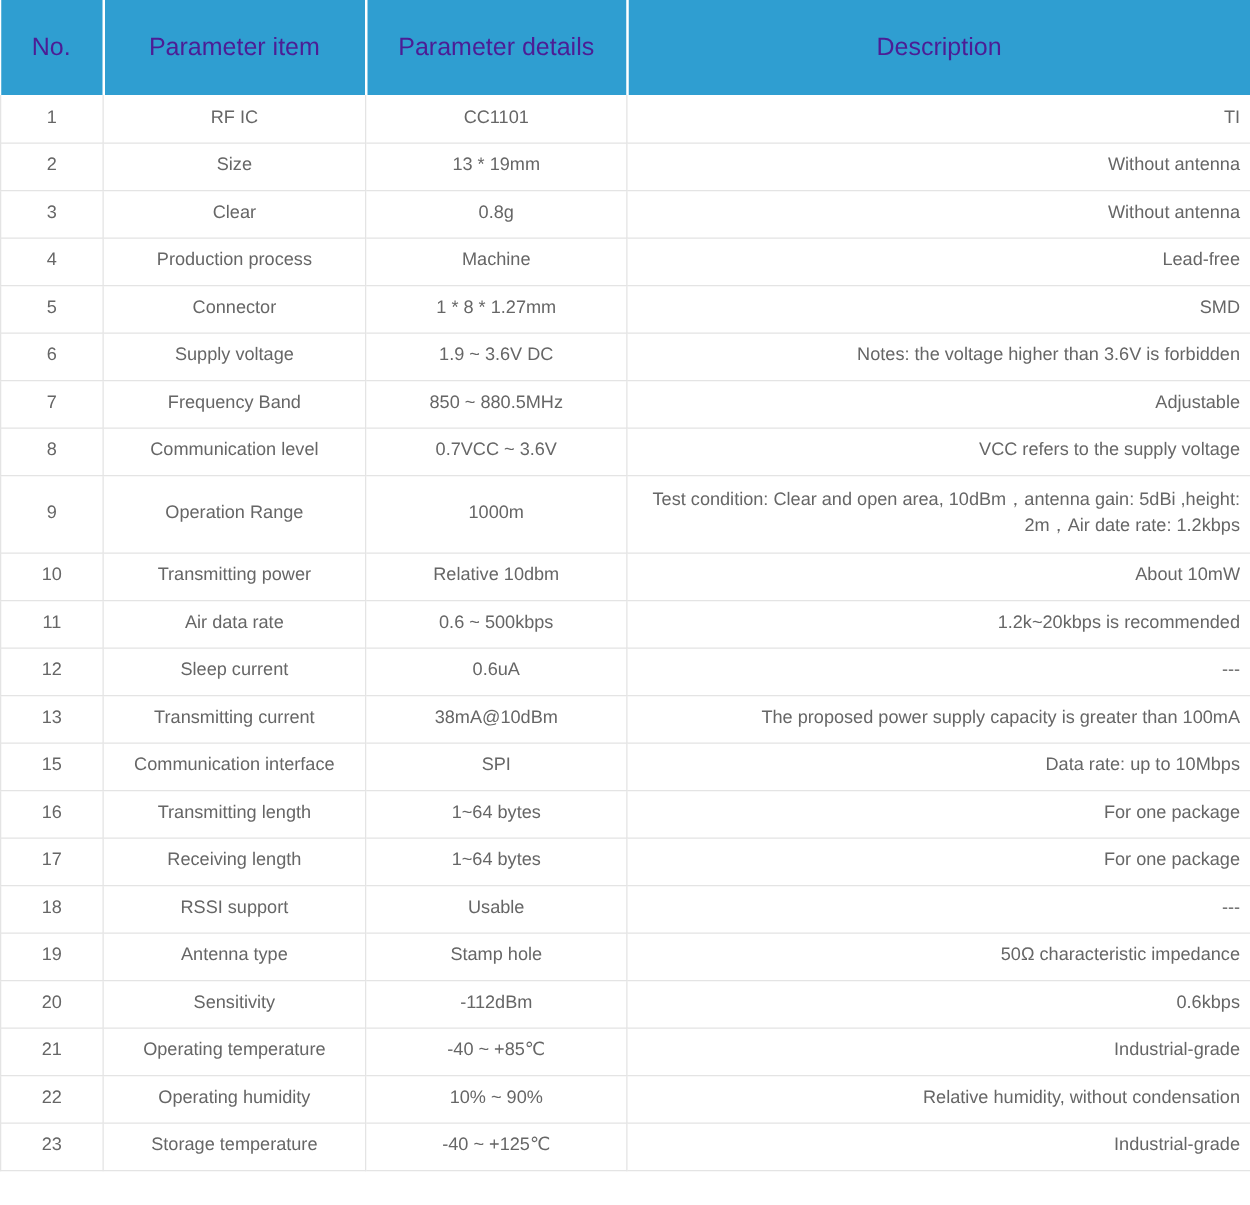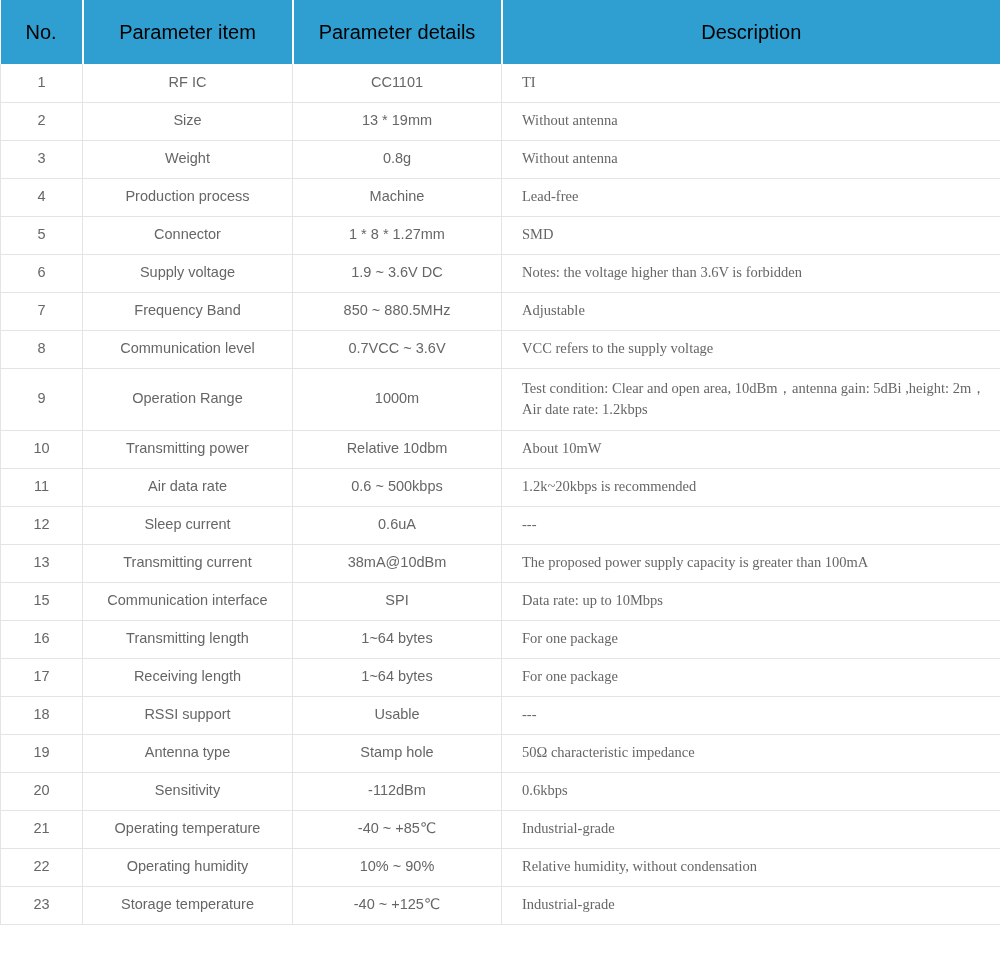--- a/index.html
+++ b/index.html
@@ -25,24 +25,24 @@
 
   
   col.c-no      { width: 82px;  }
   col.c-item    { width: 210px; }
   col.c-detail  { width: 209px; }
   col.c-desc    { width: 499px; }
 
   
   thead th {
     background: #2f9ed1;
-    color: #000000;
+    color: #4c1d95;
     font-weight: normal;
     font-size: 20px;
-    height: 64px;
+    height: 76px;
     line-height: 1.1;
     text-align: center;
     vertical-align: middle;
     padding: 0 6px;
     border-right: 2px solid #ffffff;
     border-bottom: 0;
     box-sizing: border-box;
   }
   thead th.last-head {
     border-right: 1px solid #e4e4e4;
@@ -73,24 +73,23 @@
     padding: 0 6px;
     margin-left: 36px;
   }
   tbody td.col-detail {
     text-align: center;
     vertical-align: middle;
     padding: 0 6px;
     margin-top: 19px;
   }
   tbody td.col-desc {
-    text-align: left;
+    text-align: right;
     vertical-align: middle;
     padding: 4px 8px 4px 20px;
-    font-family: Liberation Serif, serif;
   }
   tbody tr.tall td {
     height: 62px;
   }
   tbody tr:last-child td {
     border-bottom: 1px solid #e4e4e4;
   }
 </style>
 </head>
 <body>
@@ -118,21 +117,21 @@
         <td class="col-desc">TI</td>
       </tr>
       <tr>
         <td class="col-no">2</td>
         <td class="col-item">Size</td>
         <td class="col-detail">13 * 19mm</td>
         <td class="col-desc">Without antenna</td>
       </tr>
       <tr>
         <td class="col-no">3</td>
-        <td class="col-item">Weight</td>
+        <td class="col-item">Clear</td>
         <td class="col-detail">0.8g</td>
         <td class="col-desc">Without antenna</td>
       </tr>
       <tr>
         <td class="col-no">4</td>
         <td class="col-item">Production process</td>
         <td class="col-detail">Machine</td>
         <td class="col-desc">Lead-free</td>
       </tr>
       <tr>

